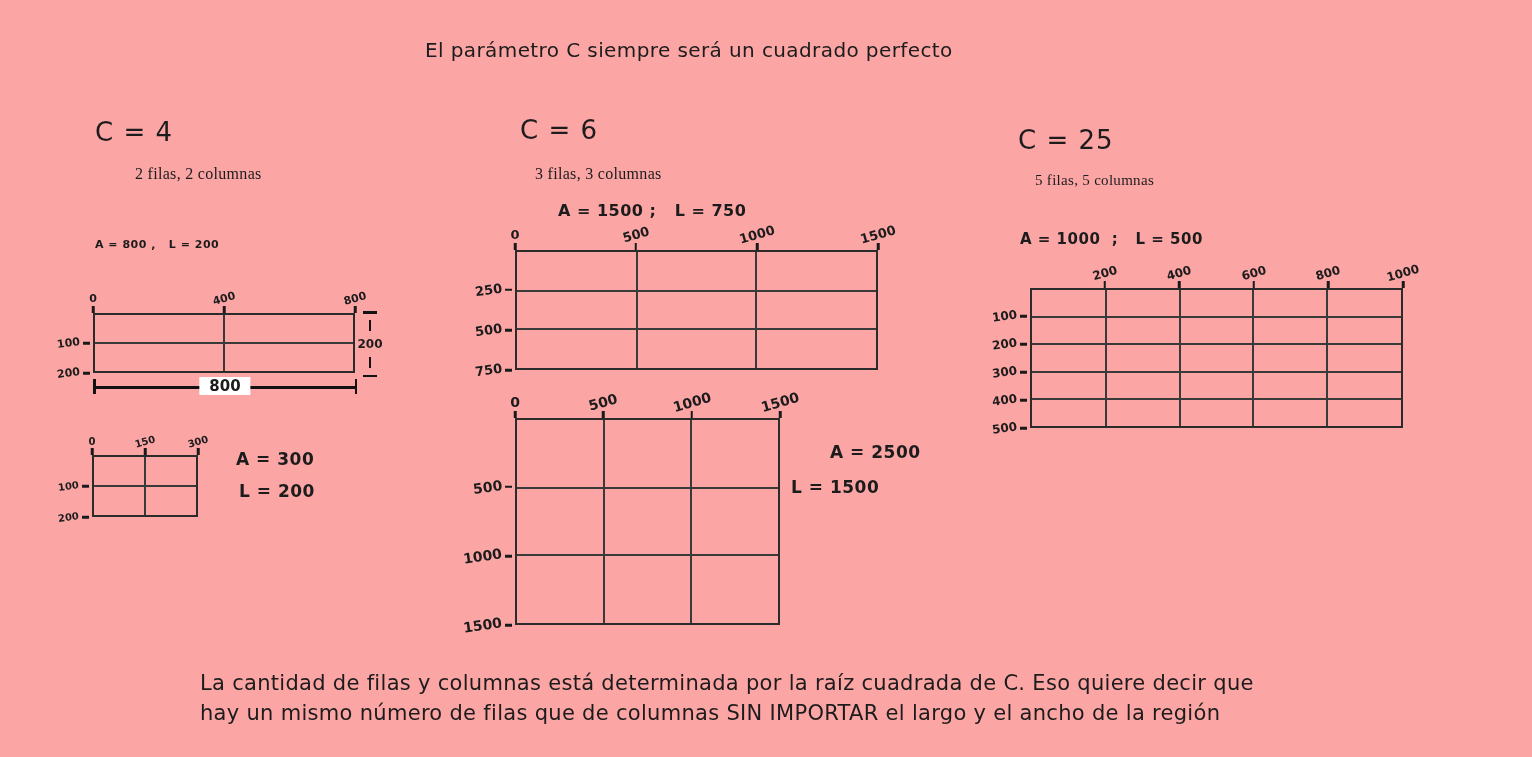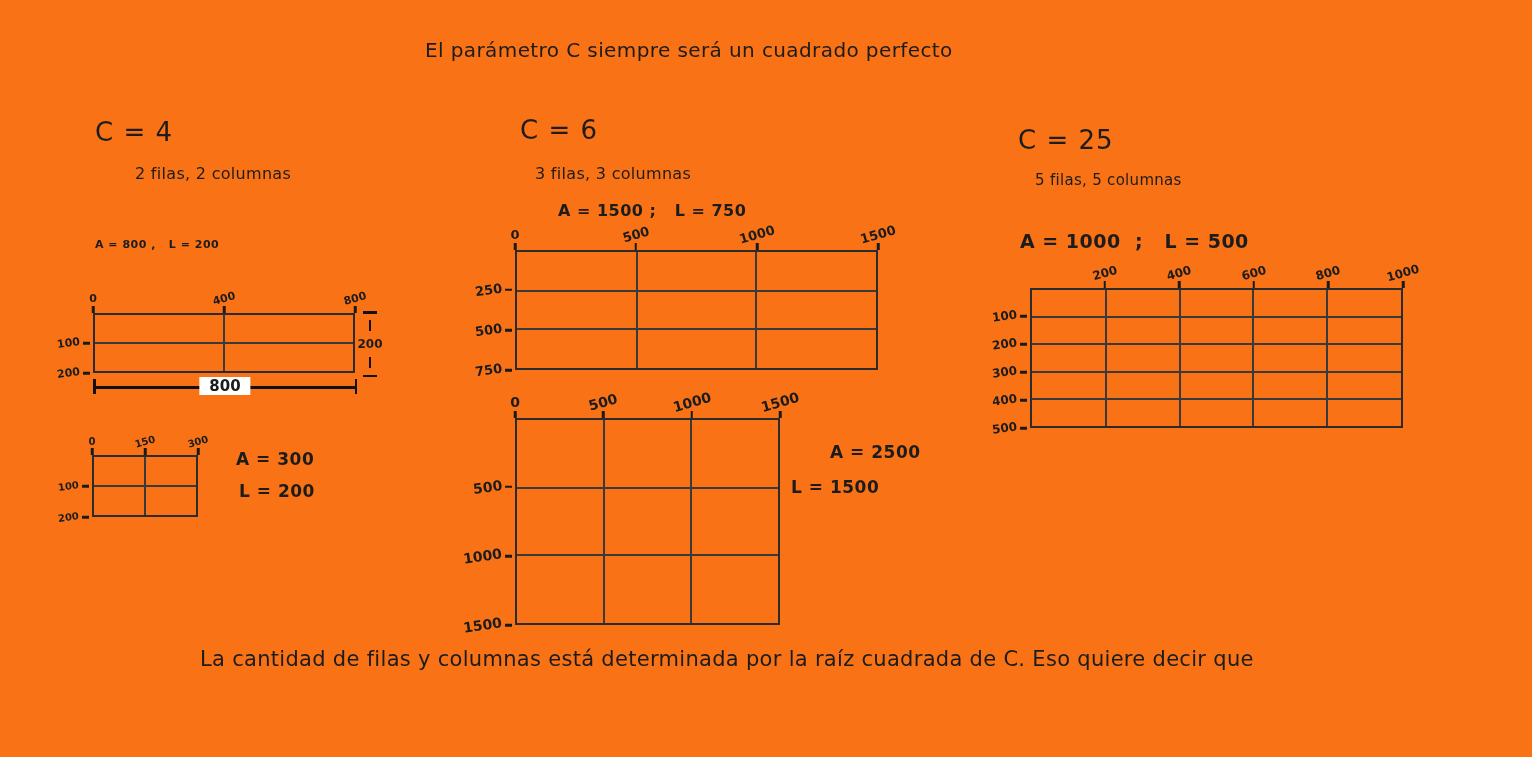--- a/index.html
+++ b/index.html
@@ -1,27 +1,27 @@
 <!DOCTYPE html>
 <html><head>
 <meta charset="utf-8">
 <style>
   html,body{margin:0;padding:0;}
   body{
     width:1532px;height:757px;background:#ffffff;
     font-family:"DejaVu Sans",sans-serif;color:#1c1c1c;overflow:hidden;
   }
-  .canvas{position:relative;width:1532px;height:757px;background:#f97316;}
+  .canvas{position:relative;width:1532px;height:757px;background:#fca5a5;}
   .txt{position:absolute;white-space:pre;line-height:1.25;}
   .title{font-size:20px;letter-spacing:.4px;}
   .c-label{font-size:26px;letter-spacing:1px;}
-  .dims-label{font-size:16px;letter-spacing:.3px;}
+  .dims-label{font-size:16px;letter-spacing:.3px;font-family:Liberation Serif, serif;}
   .params-label{font-size:11px;font-weight:700;letter-spacing:.5px;}
   .side-label{font-size:17px;font-weight:700;letter-spacing:.5px;}
-  .footer{font-size:21px;letter-spacing:.3px;}
+  .footer{font-size:21px;letter-spacing:.3px;margin-top:24px;}
 
   .grid{position:absolute;}
   .grid-box{position:absolute;inset:0;border:2.5px solid #2b2b2b;}
   .vline{position:absolute;top:0;bottom:0;width:2px;background:#3a3a3a;transform:translateX(-50%);}
   .hline{position:absolute;left:0;right:0;height:2px;background:#3a3a3a;transform:translateY(-50%);}
   .tick-x-mark{position:absolute;width:2.5px;height:7px;background:#1a1a1a;transform:translateX(-50%);top:-7px;}
   .tick-x-label{position:absolute;font-weight:700;white-space:pre;}
   .tick-y-mark{position:absolute;width:7px;height:2.5px;background:#1a1a1a;left:-10px;transform:translateY(-50%);}
   .tick-y-label{position:absolute;font-weight:700;white-space:pre;right:calc(100% + 13px);transform:translateY(-50%) rotate(-8deg);}
 
@@ -145,21 +145,21 @@
       <div class="tick-y-label" style="top: 66.67%; font-size: 14px;">1000</div>
       <div class="tick-y-mark" style="top: 100%;"></div>
       <div class="tick-y-label" style="top: 100%; font-size: 14px;">1500</div>
     </div>
 
   <div class="txt side-label" style="left:830px;top:442px">A = 2500</div>
   <div class="txt side-label" style="left:791px;top:477px">L = 1500</div>
 
   <div class="txt c-label" style="left:1018px;top:124px">C = 25</div>
   <div class="txt dims-label" style="left:1035px;top:171px;font-size:15px">5 filas, 5 columnas</div>
-  <div class="txt params-label" style="left:1020px;top:230px;font-size:19px">A = 1000  ;   L = 500</div>
+  <div class="txt params-label" style="left:1020px;top:230px;font-size:15px">A = 1000  ;   L = 500</div>
 
   <div class="grid" style="left: 1030px; top: 288px; width: 373px; height: 140px;">
       <div class="grid-box">
         <div class="vline" style="left: 20%;"></div>
         <div class="vline" style="left: 40%;"></div>
         <div class="vline" style="left: 60%;"></div>
         <div class="vline" style="left: 80%;"></div>
         <div class="hline" style="top: 20%;"></div>
         <div class="hline" style="top: 40%;"></div>
         <div class="hline" style="top: 60%;"></div>
@@ -181,14 +181,15 @@
       <div class="tick-y-label" style="top: 40%; font-size: 12px;">200</div>
       <div class="tick-y-mark" style="top: 60%;"></div>
       <div class="tick-y-label" style="top: 60%; font-size: 12px;">300</div>
       <div class="tick-y-mark" style="top: 80%;"></div>
       <div class="tick-y-label" style="top: 80%; font-size: 12px;">400</div>
       <div class="tick-y-mark" style="top: 100%;"></div>
       <div class="tick-y-label" style="top: 100%; font-size: 12px;">500</div>
     </div>
 
   <div class="txt footer" style="left:200px;top:646px">La cantidad de filas y columnas está determinada por la raíz cuadrada de C. Eso quiere decir que</div>
+  <div class="txt footer" style="left:200px;top:676px">hay un mismo número de filas que de columnas SIN IMPORTAR el largo y el ancho de la región</div>
 
 </div>
 
 </body></html>

